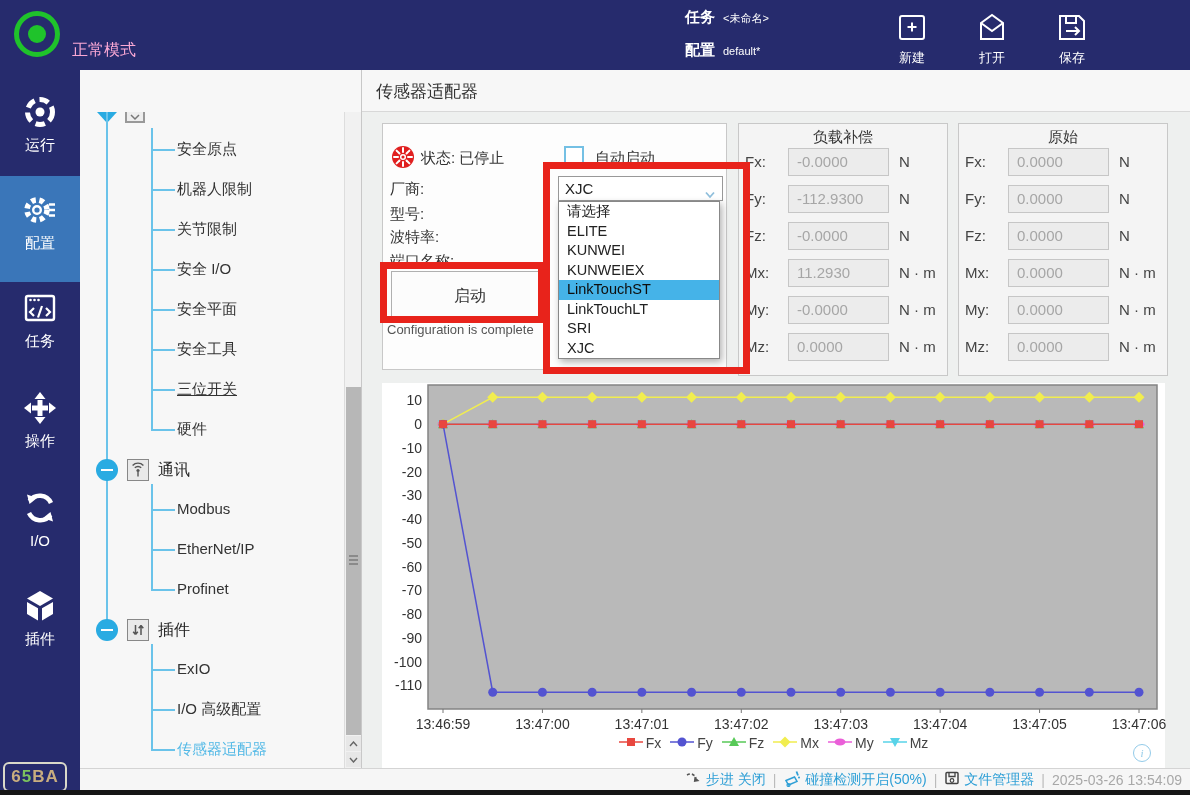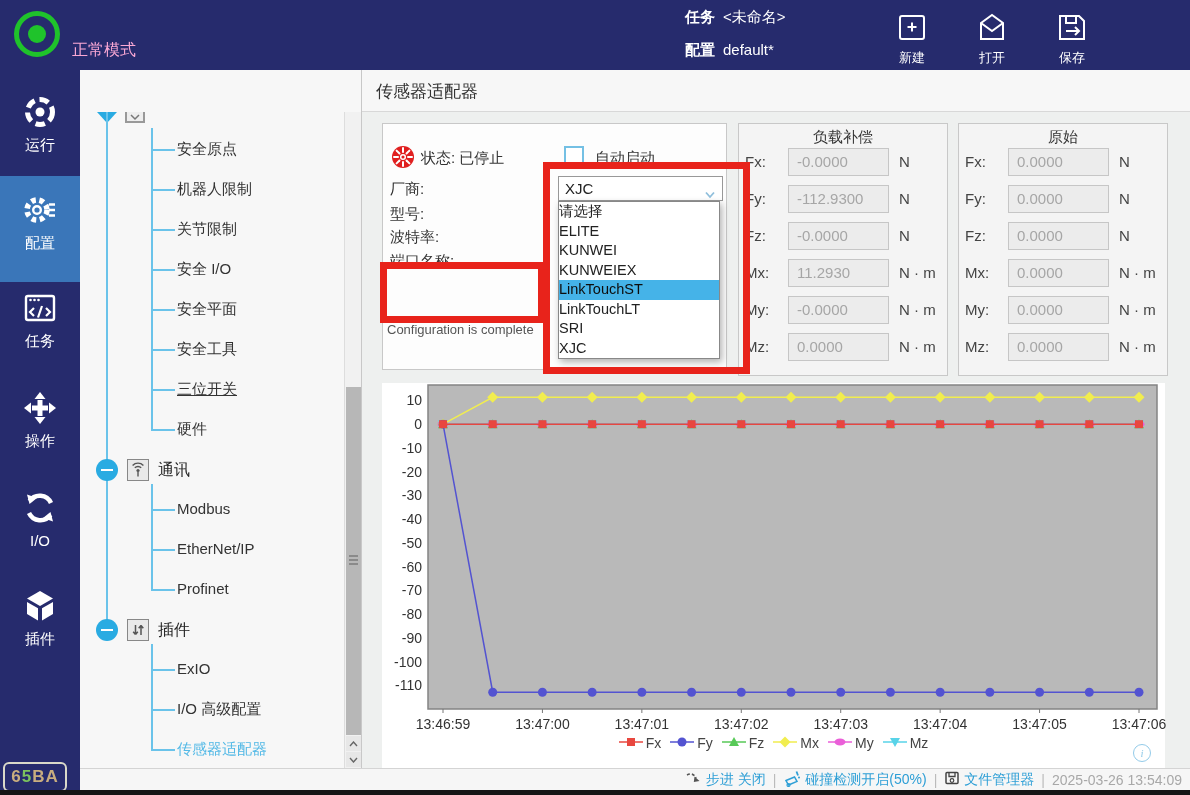--- a/index.html
+++ b/index.html
@@ -6,21 +6,21 @@
   #app{position:relative;width:1190px;height:795px;background:#eef0ef;overflow:hidden;
        font-family:"Liberation Sans","DejaVu Sans",sans-serif;}
   .abs{position:absolute;}
 
   
   #topbar{left:0;top:0;width:1190px;height:70px;background:#262b6d;}
   #mode-light{left:14px;top:11px;width:46px;height:46px;border-radius:50%;border:5px solid #1fc32b;box-sizing:border-box;}
   #mode-light .dot{position:absolute;left:9px;top:9px;width:18px;height:18px;border-radius:50%;background:#1fc32b;}
   #mode-label{left:72px;top:40px;color:#f9a8d4;font-size:16px;}
   .tb-lab{color:#fff;font-size:15px;font-weight:600;}
-  .tb-val{color:#fff;font-size:15px;}
+  .tb-val{color:#fff;font-size:11px;}
   .top-action{width:64px;text-align:center;color:#fff;cursor:pointer;}
   .top-action .lbl{font-size:13px;margin-top:1px;}
 
   
   #sidebar{left:0;top:70px;width:80px;height:720px;background:#262b6d;}
   .side-item{position:absolute;left:0;width:80px;text-align:center;color:#fff;cursor:pointer;}
   .side-item.active{background:#3a76b9;}
   .side-item .lbl{font-size:15px;margin-top:0px;}
   #side-badge{position:absolute;left:3px;top:692px;width:60px;height:26px;border:2px solid #d9d9c9;border-radius:6px;
               display:flex;align-items:center;justify-content:center;font-size:17px;font-weight:bold;letter-spacing:1px;}
@@ -55,21 +55,21 @@
   #autostart-lab{position:absolute;left:212px;top:25px;font-size:15px;color:#333;}
   #start-btn{position:absolute;left:8px;top:147px;width:158px;height:50px;background:#fcfcfc;border:1px solid #b0b0b0;box-sizing:border-box;
              display:flex;align-items:center;justify-content:center;font-size:16px;color:#333;cursor:pointer;}
   #config-msg{position:absolute;left:4px;top:198px;font-size:13px;color:#555;white-space:nowrap;}
 
   #vendor-select{left:558px;top:176px;width:165px;height:25px;background:#fff;border:1px solid #989898;box-sizing:border-box;cursor:pointer;z-index:20;}
   #vendor-select .val{position:absolute;left:6px;top:3px;font-size:15px;color:#222;}
   #vendor-select .chev{position:absolute;right:6px;top:8px;}
   #vendor-list{left:558px;top:201px;width:162px;background:#fff;border:1px solid #888;box-sizing:border-box;z-index:20;
                box-shadow:2px 3px 7px rgba(0,0,0,.3);}
-  .v-opt{height:19.5px;line-height:19.5px;padding-left:0;font-size:14.5px;color:#222;white-space:nowrap;cursor:pointer;}
+  .v-opt{height:19.5px;line-height:19.5px;padding-left:8px;font-size:14.5px;color:#222;white-space:nowrap;cursor:pointer;}
   .v-opt.hl{background:#45b3e8;color:#0d0d0d;}
 
   .ann-rect{position:absolute;border:7px solid #e8231b;box-sizing:border-box;z-index:30;pointer-events:none;}
 
   .fpanel{position:absolute;top:123px;width:210px;height:253px;background:#f4f4f4;border:1px solid #c8c8c8;box-sizing:border-box;}
   .fpanel .ptitle{position:absolute;top:4px;width:100%;text-align:center;font-size:15px;color:#333;}
   .frow-lab{position:absolute;left:6px;font-size:15px;color:#444;}
   .frow-inp{position:absolute;left:49px;width:101px;height:28px;background:#ececec;border:1px solid #c6c6c6;box-sizing:border-box;
             font-size:15px;color:#a6a6a6;line-height:26px;padding-left:8px;overflow:hidden;white-space:nowrap;}
   .frow-unit{position:absolute;left:160px;font-size:15px;color:#444;white-space:nowrap;}
@@ -296,20 +296,21 @@
     </div>
     <div id="status-text">
       <span>状态:</span> <span>已停止</span>
     </div>
     <div id="autostart-box"></div>
     <div id="autostart-lab">自动启动</div>
     <div class="form-lab" style="top:56px;">厂商:</div>
     <div class="form-lab" style="top:81px;">型号:</div>
     <div class="form-lab" style="top:104px;">波特率:</div>
     <div class="form-lab" style="top:128px;">端口名称:</div>
+    <div id="start-btn">启动</div>
     <div id="config-msg">Configuration is complete</div>
   </div>
 
   <div id="vendor-select" class="abs">
     <div class="val">XJC</div>
     <div class="chev">
       <svg width="12" height="8">
           <path d="M2 1.5 l4 4.5 l4 -4.5" fill="none" stroke="#90bfdc" stroke-width="1.8"></path>
         </svg>
     </div>

